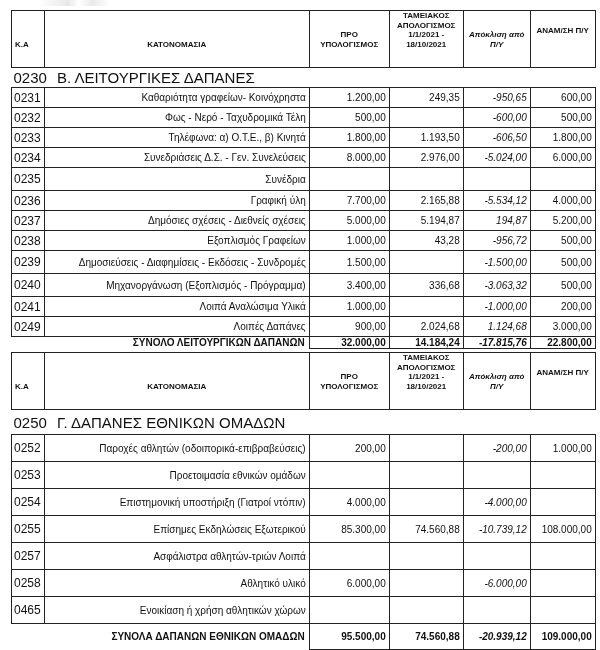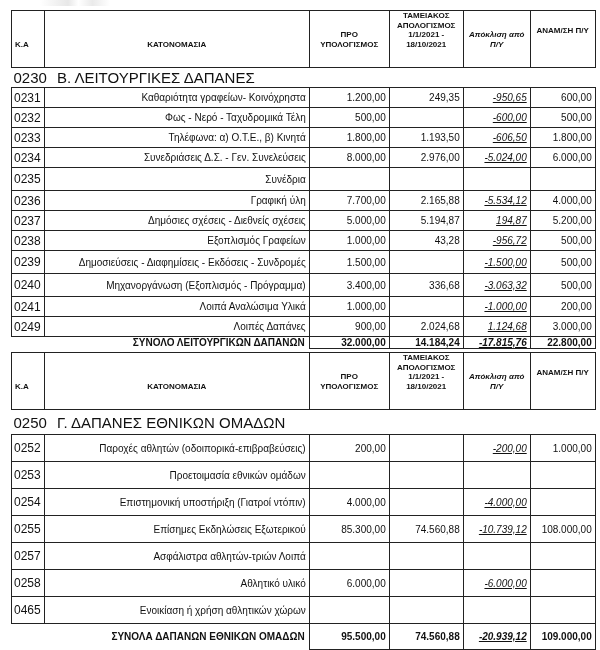--- a/index.html
+++ b/index.html
@@ -14,21 +14,21 @@
   th { font-weight:bold; font-size:8px; line-height:9.5px; vertical-align:bottom; text-align:center; padding-bottom:18px; }
   th.apok { font-style:italic; }
   th.anam { vertical-align:middle; padding-bottom:16px; }
   th.ka { text-align:left; }
   tr.hdr { height:45px; }
   tr.sec td { border:none; font-weight:normal; font-size:15px; }
   tr.sec td.sec-code { padding-left:2px; }
   td.code { text-align:left; padding-left:2px; font-size:12px; }
   td.name { text-align:right; font-size:10px; }
   td.num { text-align:right; font-size:10px; }
-  td.it { font-style:italic;text-decoration:underline; }
+  td.it { font-style:italic; }
   tr.total td { font-weight:bold; font-size:10px; }
   tr.total td.tlabel { border:none; text-align:right; padding-right:4px; }
   tr.total td.blank { border:none; }
   #t1 { top:10px; }
   #t1 tr.sec { height:20px; }
   #t1 tr.r { height:20px; }
   #t1 tr.r.tall { height:23px; }
   #t2 { top:352px; }
   #t2 tr.hdr { height:45px; }
   #t2 tr.sec { height:25px; }

